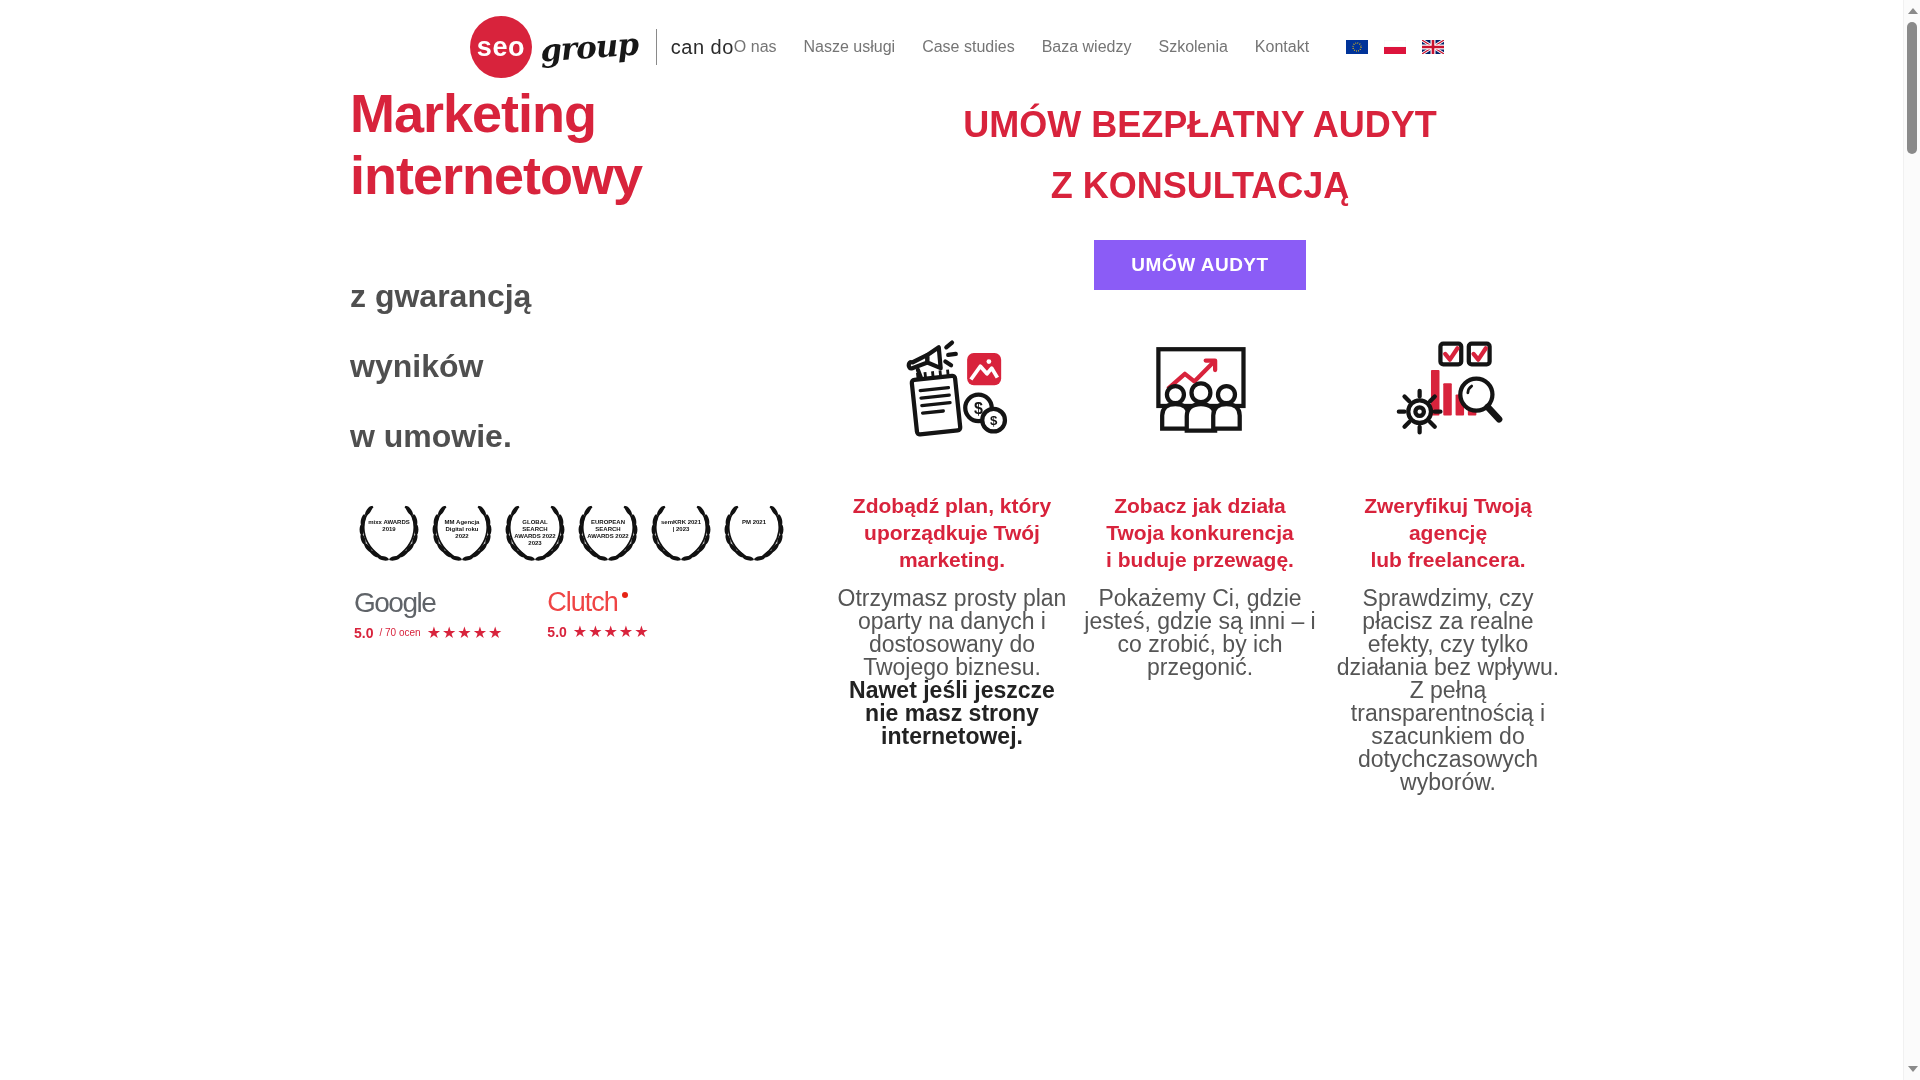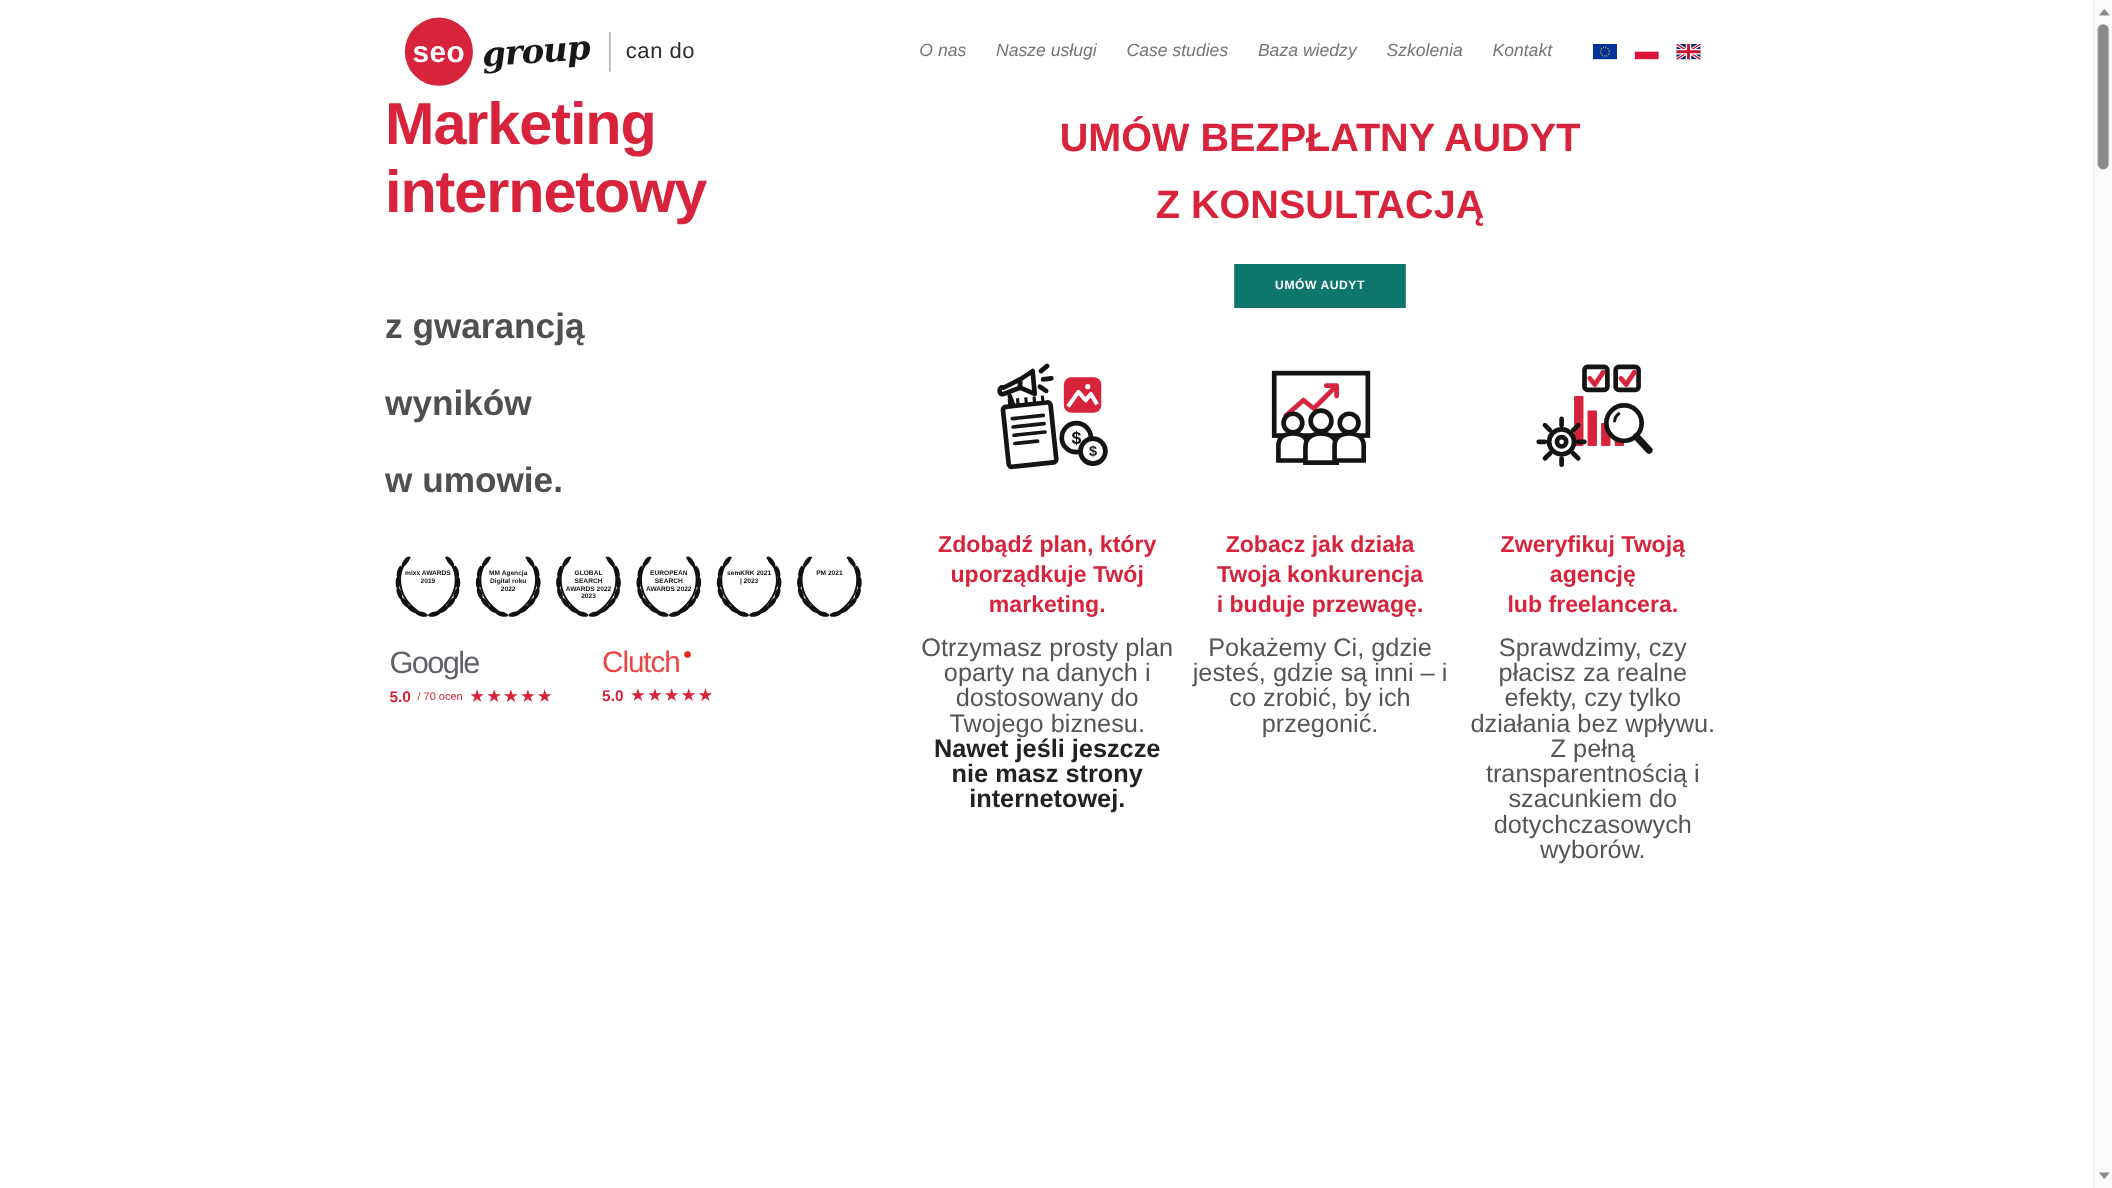--- a/index.html
+++ b/index.html
@@ -11,32 +11,32 @@
                background:#fbfbfb; border-left:1px solid #f1f1f1; z-index:50; }
   .sb-up, .sb-down { position:absolute; left:4px; width:0; height:0; }
   .sb-up   { top:8px;    border-left:5px solid transparent; border-right:5px solid transparent; border-bottom:6px solid #8a8a8a; }
   .sb-down { bottom:8px; border-left:5px solid transparent; border-right:5px solid transparent; border-top:6px solid #8a8a8a; }
   .sb-thumb { position:absolute; top:22px; left:3px; width:10px; height:132px;
               background:#8a8a8a; border-radius:6px; }
 
   
   .container { width:1224px; margin:0 auto; }
   header { padding-top:12px; }
-  .header-inner { display:flex; align-items:center; justify-content:space-between; height:70px; }
+  .header-inner { display:flex; align-items:center; justify-content:center; height:70px; }
   .logo { display:flex; align-items:center; gap:8px; margin-left:20px; cursor:pointer; }
   .logo-circle { width:62px; height:62px; border-radius:50%; background:#D8233C;
                  display:flex; align-items:center; justify-content:center;
                  color:#fff; font-weight:bold; font-size:27px; letter-spacing:0.5px; }
   .logo-script { font-family:"DejaVu Serif", serif; font-style:italic; font-weight:bold;
                  font-size:31px; color:#171717; letter-spacing:-1px; transform:rotate(-4deg); }
   .logo-sep { width:1px; height:36px; background:#8a8a8a; margin:0 6px 0 10px; }
   .logo-tagline { font-size:20px; color:#2b2b2b; letter-spacing:0.5px; }
 
   nav { display:flex; align-items:center; gap:27px; margin-right:26px; }
-  .nav-item { font-size:16px; color:#757575; cursor:pointer; white-space:nowrap;font-style:italic; }
+  .nav-item { font-size:16px; color:#757575; cursor:pointer; white-space:nowrap; }
   .flags { display:flex; align-items:center; gap:16px; margin-left:10px; }
   .flag { width:22px; height:14px; display:block; cursor:pointer; }
 
   
   main { display:flex; margin-top:46px; }
   .hero-left { width:480px; flex:none; padding-left:2px; }
   .hero-right { width:744px; flex:none; }
 
   
   .hero-title { color:#D8233C; font-size:54px; font-weight:bold; line-height:62px; letter-spacing:-1px; }
@@ -52,22 +52,22 @@
   .clutch-word { font-size:27px; color:#ef4444; font-weight:normal; letter-spacing:-1px; position:relative; }
   .clutch-dot { position:absolute; top:5px; right:22px; width:6px; height:6px; border-radius:50%; background:#E62415; }
   .rating-row { margin-top:4px; display:flex; align-items:center; gap:6px; }
   .rating-score { color:#D8233C; font-size:14px; font-weight:bold; }
   .rating-count { color:#D8233C; font-size:10px; }
   .rating-stars { color:#D8233C; font-size:16px; letter-spacing:1px; }
 
   
   .cta-heading { text-align:center; color:#D8233C; font-size:36px; font-weight:bold; line-height:61px; margin-top:12px; }
   .cta-btn-wrap { text-align:center; margin-top:24px; }
-  .cta-btn { display:inline-block; background:#0f766e; color:#fff; border:none;
-             font-family:"Liberation Sans", sans-serif; font-size:11px; font-weight:bold;
+  .cta-btn { display:inline-block; background:#8b5cf6; color:#fff; border:none;
+             font-family:"Liberation Sans", sans-serif; font-size:19px; font-weight:bold;
              letter-spacing:0.5px; padding:14px 37px; cursor:pointer; }
 
   .features { display:flex; margin-top:46px; }
   .feature { width:248px; text-align:center; }
   .feature-icon { height:104px; display:flex; align-items:center; justify-content:center; }
   .feature-title { margin-top:52px; color:#D8233C; font-size:21px; font-weight:bold; line-height:27px; }
   .feature-body { margin-top:14px; color:#555; font-size:23px; line-height:23px; padding:0 4px; }
   .feature-body b { color:#222; }
 
   .hidden-defs { position:absolute; width:0; height:0; overflow:hidden; }

